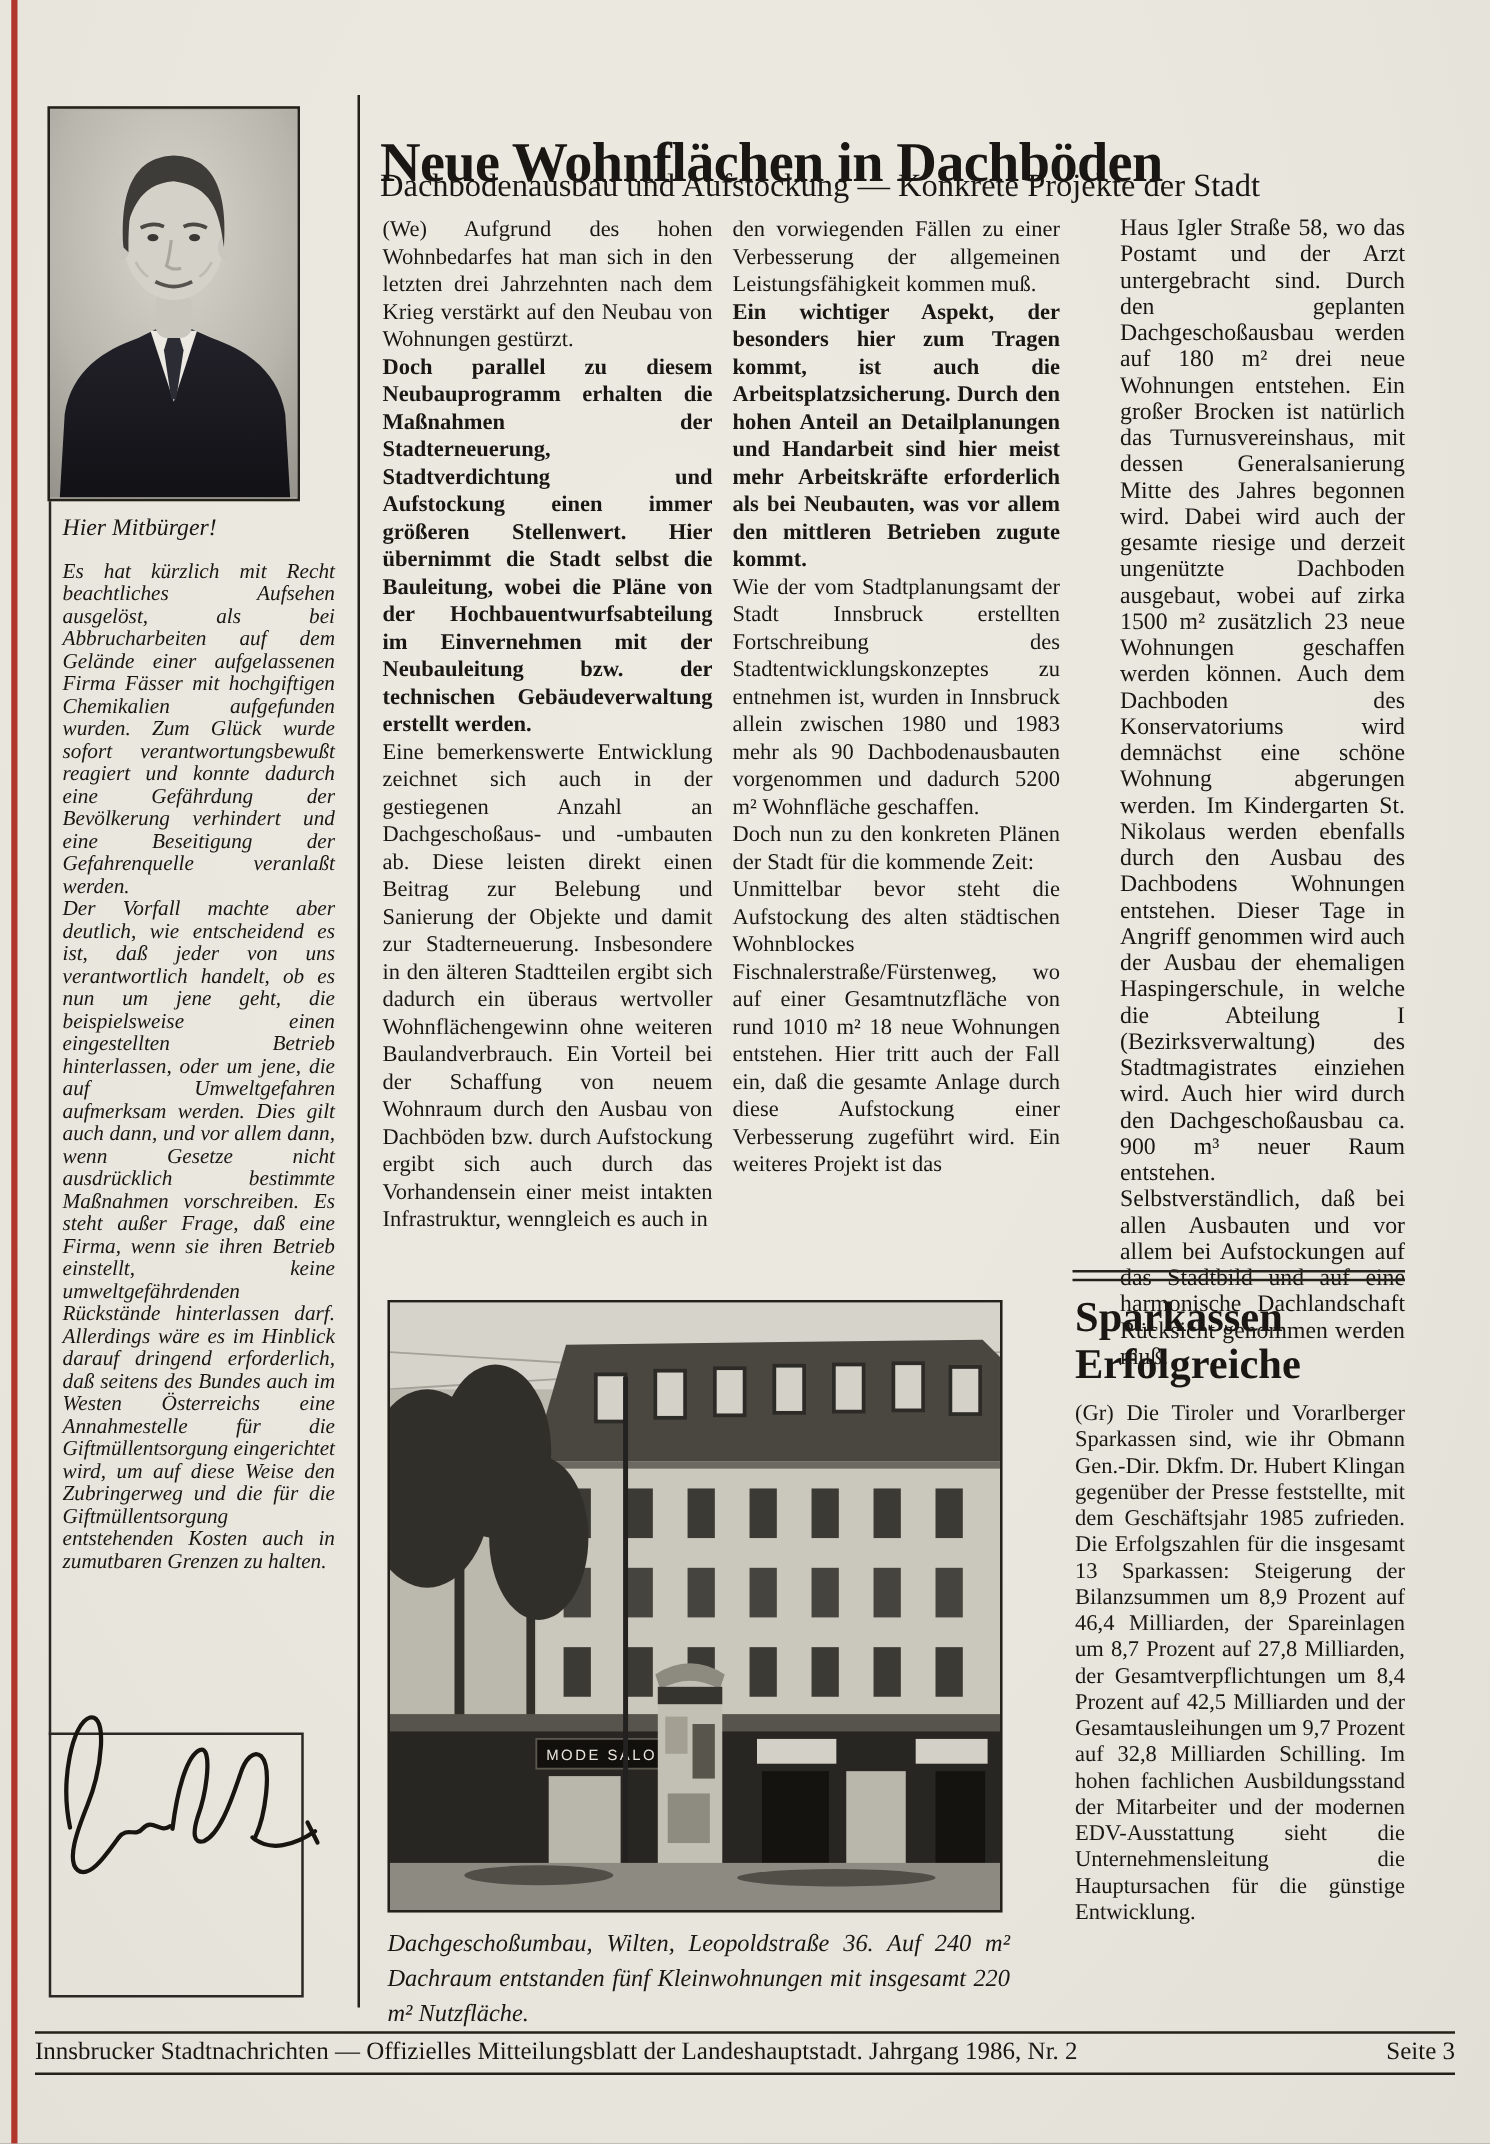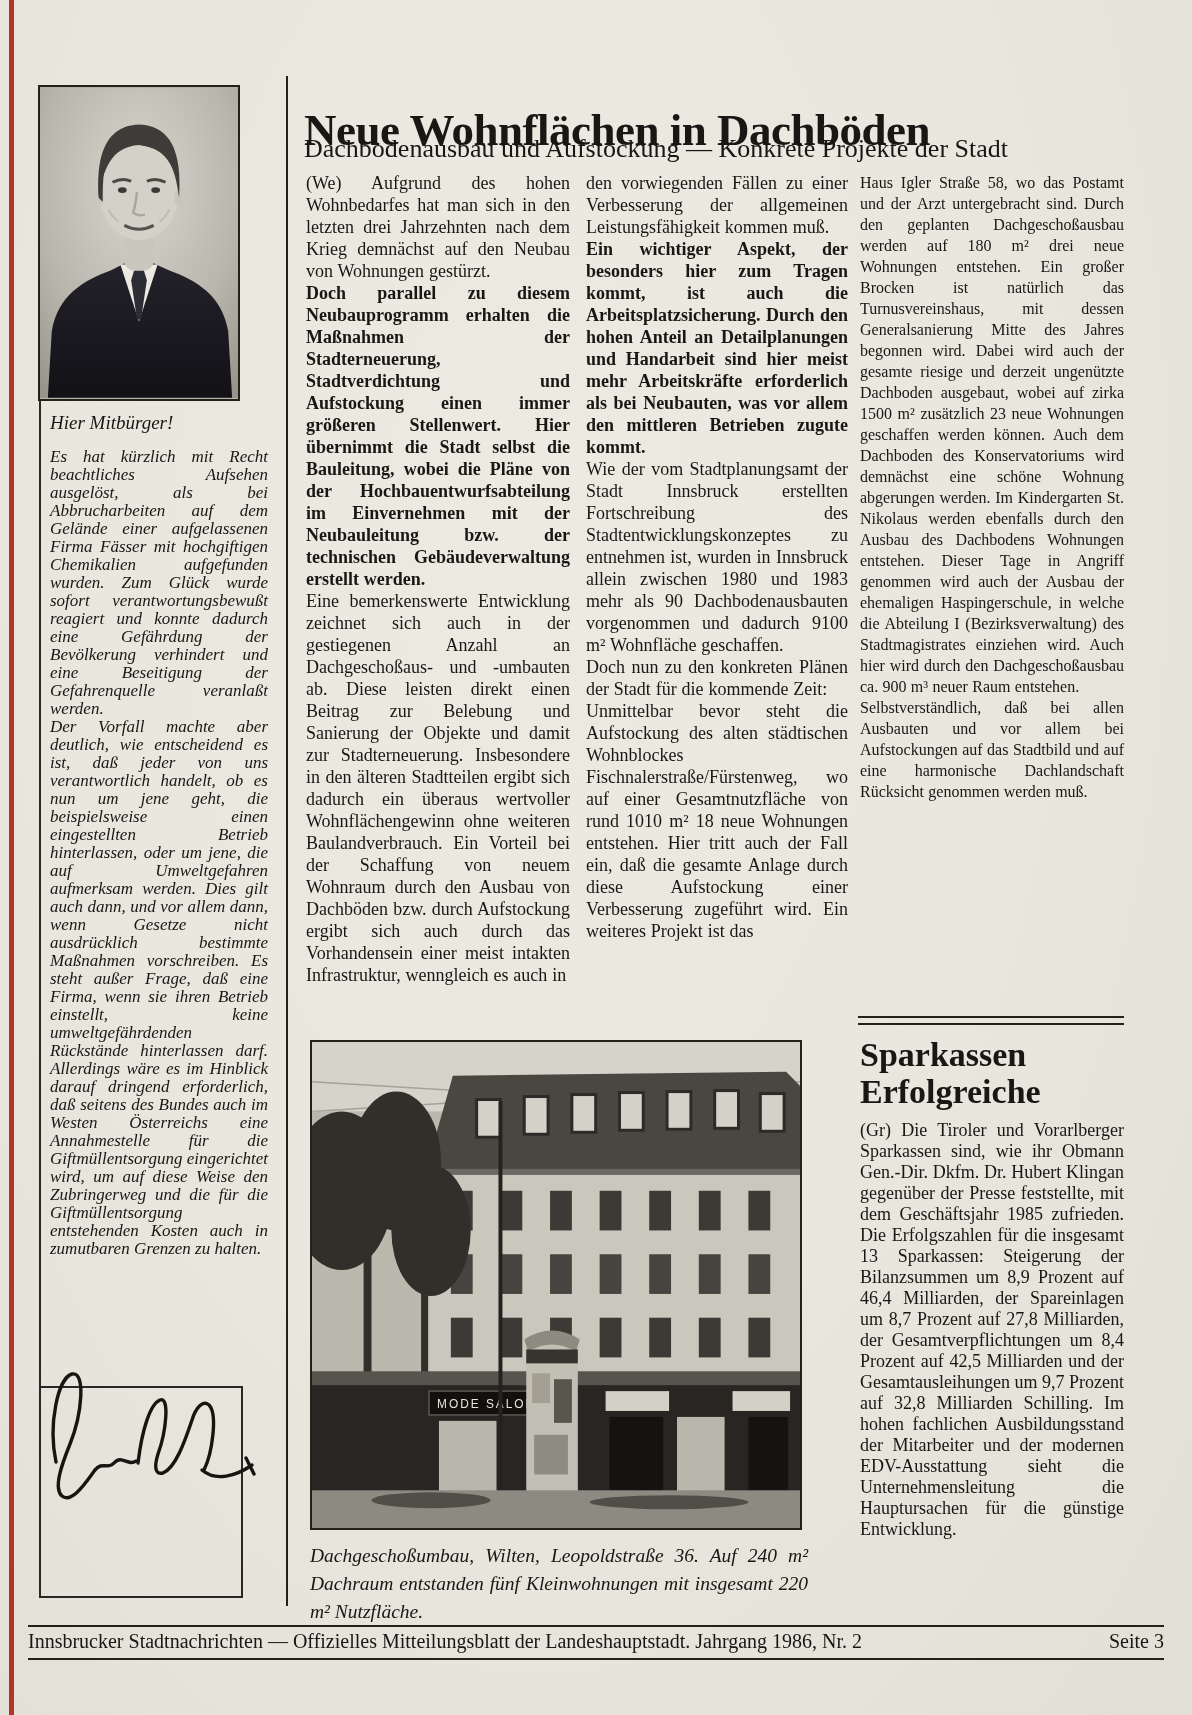--- a/index.html
+++ b/index.html
@@ -24,21 +24,21 @@
     font-size:45px;font-weight:bold;letter-spacing:-0.5px;white-space:nowrap;font-family:Liberation Serif, serif;}
   .subhead{position:absolute;left:304px;top:134px;width:840px;font-size:26px;}
   
   .col{position:absolute;top:172px;}
   .col p{margin:0;text-align:justify;font-size:18px;line-height:22px;
     hyphens:auto;-webkit-hyphens:auto;word-spacing:0.02em;}
   .col .lead{font-weight:bold;}
   .col1{left:306px;width:264px;}
   .col2{left:586px;width:262px;}
   .col3{left:860px;width:264px;}
-  .col3 p{font-size:16px;line-height:21px;}
+  .col3 p{font-size:19px;line-height:21px;margin-left:36px;}
   
   .letter{position:absolute;left:50px;top:412px;width:218px;font-style:italic;}
   .letter .salutation{font-size:19px;margin:0 0 14px 0;}
   .letter p{margin:0;text-align:justify;font-size:17px;line-height:18px;hyphens:auto;-webkit-hyphens:auto;}
   
   .portrait{position:absolute;left:38px;top:85px;width:202px;height:316px;
     border:2px solid #232119;box-sizing:border-box;background:#b5b2a9;}
   .portrait svg{display:block;width:100%;height:100%;}
   
   .photo{position:absolute;left:310px;top:1040px;width:492px;height:490px;
@@ -123,29 +123,29 @@
         <path d="M162,108 C176,120 196,114 212,103"></path>
         <path d="M206,96 L214,112"></path>
       </g>
     </svg>
   </div>
 
   <h1 class="headline">Neue Wohnflächen in Dachböden</h1>
   <div class="subhead">Dachbodenausbau und Aufstockung — Konkrete Projekte der Stadt</div>
 
   <div class="col col1">
-    <p>(We) Aufgrund des hohen Wohnbedarfes hat man sich in den letzten drei Jahrzehnten nach dem Krieg demnächst auf den Neubau von Wohnungen gestürzt.</p>
+    <p>(We) Aufgrund des hohen Wohnbedarfes hat man sich in den letzten drei Jahrzehnten nach dem Krieg verstärkt auf den Neubau von Wohnungen gestürzt.</p>
     <p class="lead">Doch parallel zu diesem Neubauprogramm erhalten die Maßnahmen der Stadterneuerung, Stadtverdichtung und Aufstockung einen immer größeren Stellenwert. Hier übernimmt die Stadt selbst die Bauleitung, wobei die Pläne von der Hochbauentwurfsabteilung im Einvernehmen mit der Neubauleitung bzw. der technischen Gebäudeverwaltung erstellt werden.</p>
     <p>Eine bemerkenswerte Entwicklung zeichnet sich auch in der gestiegenen Anzahl an Dachgeschoßaus- und -umbauten ab. Diese leisten direkt einen Beitrag zur Belebung und Sanierung der Objekte und damit zur Stadterneuerung. Insbesondere in den älteren Stadtteilen ergibt sich dadurch ein überaus wertvoller Wohnflächengewinn ohne weiteren Baulandverbrauch. Ein Vorteil bei der Schaffung von neuem Wohnraum durch den Ausbau von Dachböden bzw. durch Aufstockung ergibt sich auch durch das Vorhandensein einer meist intakten Infrastruktur, wenngleich es auch in</p>
   </div>
 
   <div class="col col2">
     <p>den vorwiegenden Fällen zu einer Verbesserung der allgemeinen Leistungsfähigkeit kommen muß.</p>
     <p class="lead">Ein wichtiger Aspekt, der besonders hier zum Tragen kommt, ist auch die Arbeitsplatzsicherung. Durch den hohen Anteil an Detailplanungen und Handarbeit sind hier meist mehr Arbeitskräfte erforderlich als bei Neubauten, was vor allem den mittleren Betrieben zugute kommt.</p>
-    <p>Wie der vom Stadtplanungsamt der Stadt Innsbruck erstellten Fortschreibung des Stadtentwicklungskonzeptes zu entnehmen ist, wurden in Innsbruck allein zwischen 1980 und 1983 mehr als 90 Dachbodenausbauten vorgenommen und dadurch 9100 m² Wohnfläche geschaffen.</p>
+    <p>Wie der vom Stadtplanungsamt der Stadt Innsbruck erstellten Fortschreibung des Stadtentwicklungskonzeptes zu entnehmen ist, wurden in Innsbruck allein zwischen 1980 und 1983 mehr als 90 Dachbodenausbauten vorgenommen und dadurch 5200 m² Wohnfläche geschaffen.</p>
     <p>Doch nun zu den konkreten Plänen der Stadt für die kommende Zeit:</p>
     <p>Unmittelbar bevor steht die Aufstockung des alten städtischen Wohnblockes Fischnalerstraße/Fürstenweg, wo auf einer Gesamtnutzfläche von rund 1010 m² 18 neue Wohnungen entstehen. Hier tritt auch der Fall ein, daß die gesamte Anlage durch diese Aufstockung einer Verbesserung zugeführt wird. Ein weiteres Projekt ist das</p>
   </div>
 
   <div class="col col3">
     <p>Haus Igler Straße 58, wo das Postamt und der Arzt untergebracht sind. Durch den geplanten Dachgeschoßausbau werden auf 180 m² drei neue Wohnungen entstehen. Ein großer Brocken ist natürlich das Turnusvereinshaus, mit dessen Generalsanierung Mitte des Jahres begonnen wird. Dabei wird auch der gesamte riesige und derzeit ungenützte Dachboden ausgebaut, wobei auf zirka 1500 m² zusätzlich 23 neue Wohnungen geschaffen werden können. Auch dem Dachboden des Konservatoriums wird demnächst eine schöne Wohnung abgerungen werden. Im Kindergarten St. Nikolaus werden ebenfalls durch den Ausbau des Dachbodens Wohnungen entstehen. Dieser Tage in Angriff genommen wird auch der Ausbau der ehemaligen Haspingerschule, in welche die Abteilung I (Bezirksverwaltung) des Stadtmagistrates einziehen wird. Auch hier wird durch den Dachgeschoßausbau ca. 900 m³ neuer Raum entstehen.</p>
     <p>Selbstverständlich, daß bei allen Ausbauten und vor allem bei Aufstockungen auf das Stadtbild und auf eine harmonische Dachlandschaft Rücksicht genommen werden muß.</p>
   </div>
 
   <div class="photo">

